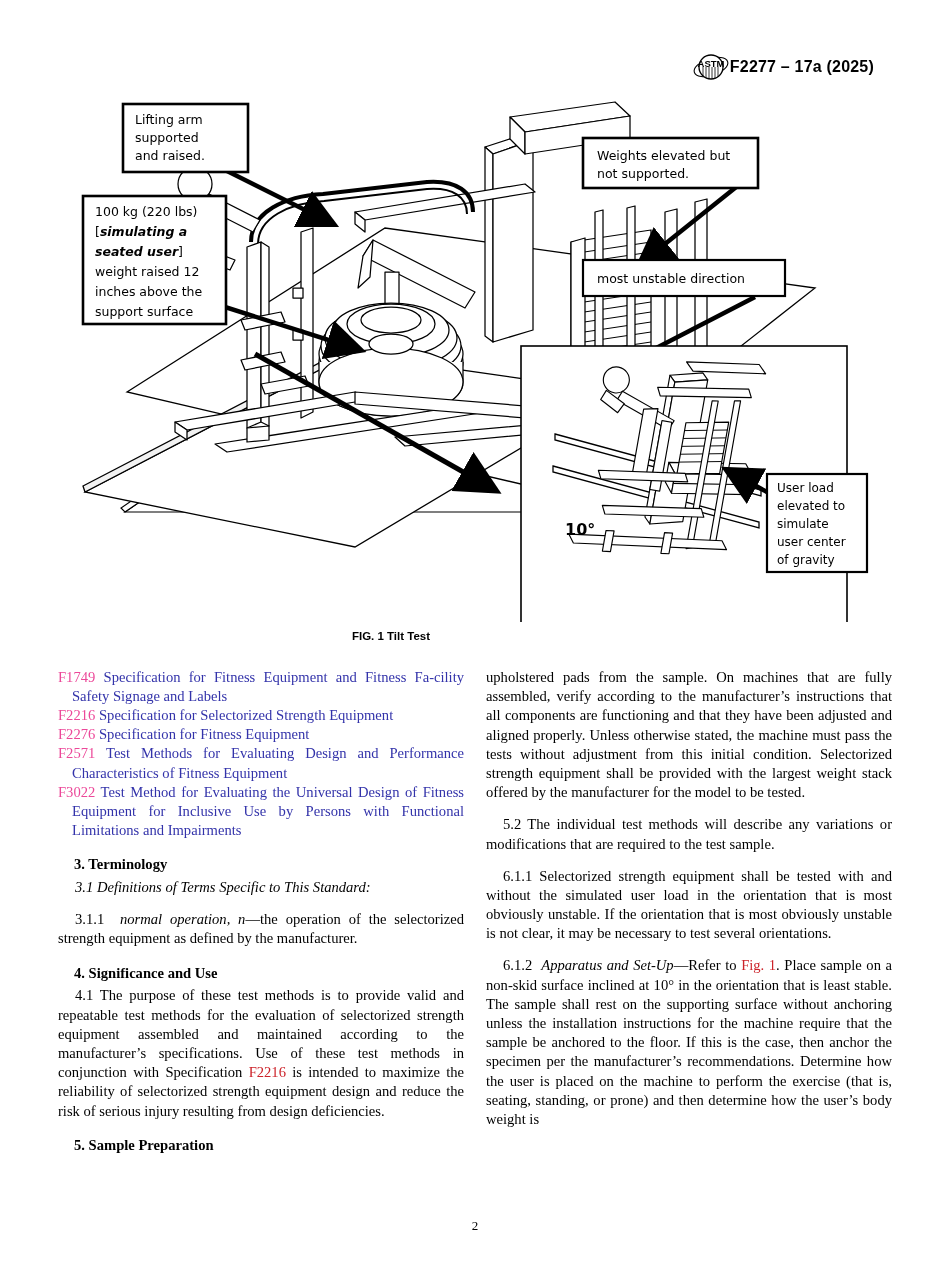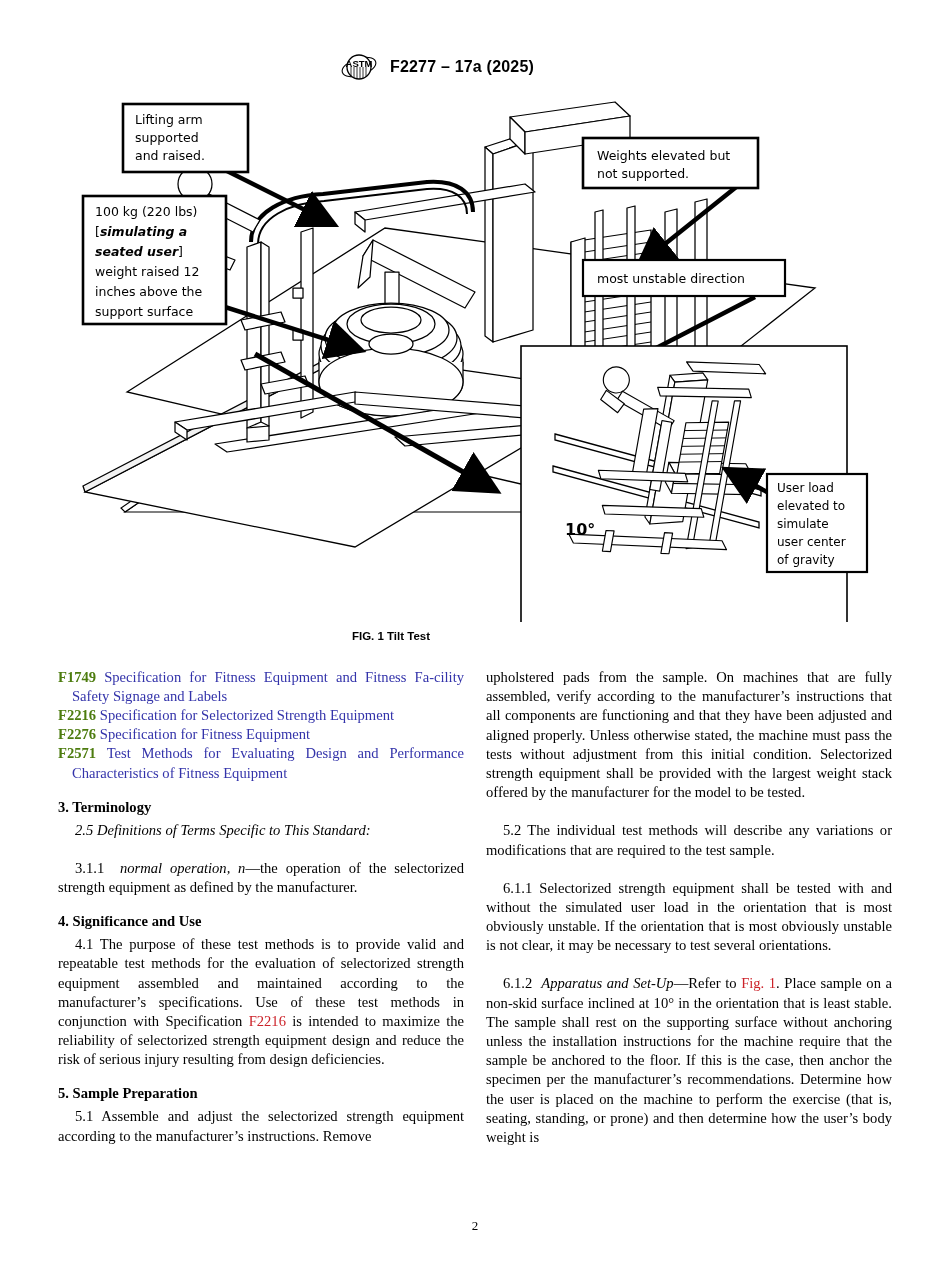--- a/index.html
+++ b/index.html
@@ -18,22 +18,22 @@
 
   
   .page-header {
     position: absolute;
     top: 52px;
     left: 0;
     width: 874px;
     text-align: center;
     display: flex;
     align-items: center;
-    justify-content: center;
-    gap: 12px;
+    justify-content: flex-end;
+    gap: 0;
   }
   .astm-logo {
     width: 38px;
     height: 30px;
     flex: 0 0 auto;
   }
   .header-title {
     font-family: "Liberation Sans", sans-serif;
     font-weight: bold;
     font-size: 16px;
@@ -83,46 +83,45 @@
     padding-left: 14px;
     margin-left: 0;
     text-align: justify;
     text-justify: inter-word;
     hyphens: manual;
   }
   .ref-item > .ref-hang {
     margin-left: -14px;
   }
   .ref-code {
-    color: #4d7c0f;
-    font-weight: bold;
+    color: #ec4899;
   }
   .ref-title {
     color: #3333aa;
   }
 
   h2.section {
     font-family: "Liberation Serif", serif;
     font-weight: bold;
     font-size: 14.6px;
-    margin: 15px 0 4px 0;
+    margin: 15px 0 4px 16px;
     padding: 0;
     line-height: 1.3;
   }
 
   p.para {
     margin: 0 0 0 0;
     font-size: 14.6px;
     line-height: 1.315;
     text-align: justify;
     text-justify: inter-word;
     text-indent: 17px;
     hyphens: manual;
   }
-  p.para + p.para { margin-top: 19px; }
+  p.para + p.para { margin-top: 13px; }
   p.para.cont { text-indent: 0; }
   .it { font-style: italic; }
   .link-red { color: #cc2229; }
 
   .page-number {
     position: absolute;
     top: 1218px;
     left: 0;
     width: 950px;
     text-align: center;
@@ -394,35 +393,38 @@
         <span class="ref-title">Specification for Selectorized Strength Equipment</span>
       </div>
       <div class="ref-item">
         <span class="ref-hang"></span><span class="ref-code">F2276</span>
         <span class="ref-title">Specification for Fitness Equipment</span>
       </div>
       <div class="ref-item">
         <span class="ref-hang"></span><span class="ref-code">F2571</span>
         <span class="ref-title">Test Methods for Evaluating Design and Performance Characteristics of Fitness Equipment</span>
       </div>
+      <div class="ref-item">
+        <span class="ref-hang"></span><span class="ref-code">F3022</span>
+        <span class="ref-title">Test Method for Evaluating the Universal Design of Fitness Equipment for Inclusive Use by Persons with Functional Limitations and Impairments</span>
+      </div>
     </div>
 
     <h2 class="section">3.  Terminology</h2>
 
-    <p class="para it">2.5  Definitions of Terms Specific to This Standard:</p>
+    <p class="para it">3.1  Definitions of Terms Specific to This Standard:</p>
 
     <p class="para"><span>3.1.1</span>&nbsp; <span class="it">normal operation, n</span><span>—the operation of the selectorized strength equipment as defined by the manufacturer.</span></p>
 
     <h2 class="section">4.  Significance and Use</h2>
 
     <p class="para"><span>4.1  The purpose of these test methods is to provide valid and repeatable test methods for the evaluation of selectorized strength equipment assembled and maintained according to the manufacturer’s specifications. Use of these test methods in conjunction with Specification </span><span class="link-red">F2216</span><span> is intended to maximize the reliability of selectorized strength equipment design and reduce the risk of serious injury resulting from design deficiencies.</span></p>
 
     <h2 class="section">5.  Sample Preparation</h2>
 
-    <p class="para">5.1  Assemble and adjust the selectorized strength equipment according to the manufacturer’s instructions. Remove</p>
   </div>
 
   <div class="col">
 
     <p class="para cont">upholstered pads from the sample. On machines that are fully assembled, verify according to the manufacturer’s instructions that all components are functioning and that they have been adjusted and aligned properly. Unless otherwise stated, the machine must pass the tests without adjustment from this initial condition. Selectorized strength equipment shall be provided with the largest weight stack offered by the manufacturer for the model to be tested.</p>
 
     <p class="para">5.2  The individual test methods will describe any variations or modifications that are required to the test sample.</p>
 
 
 

